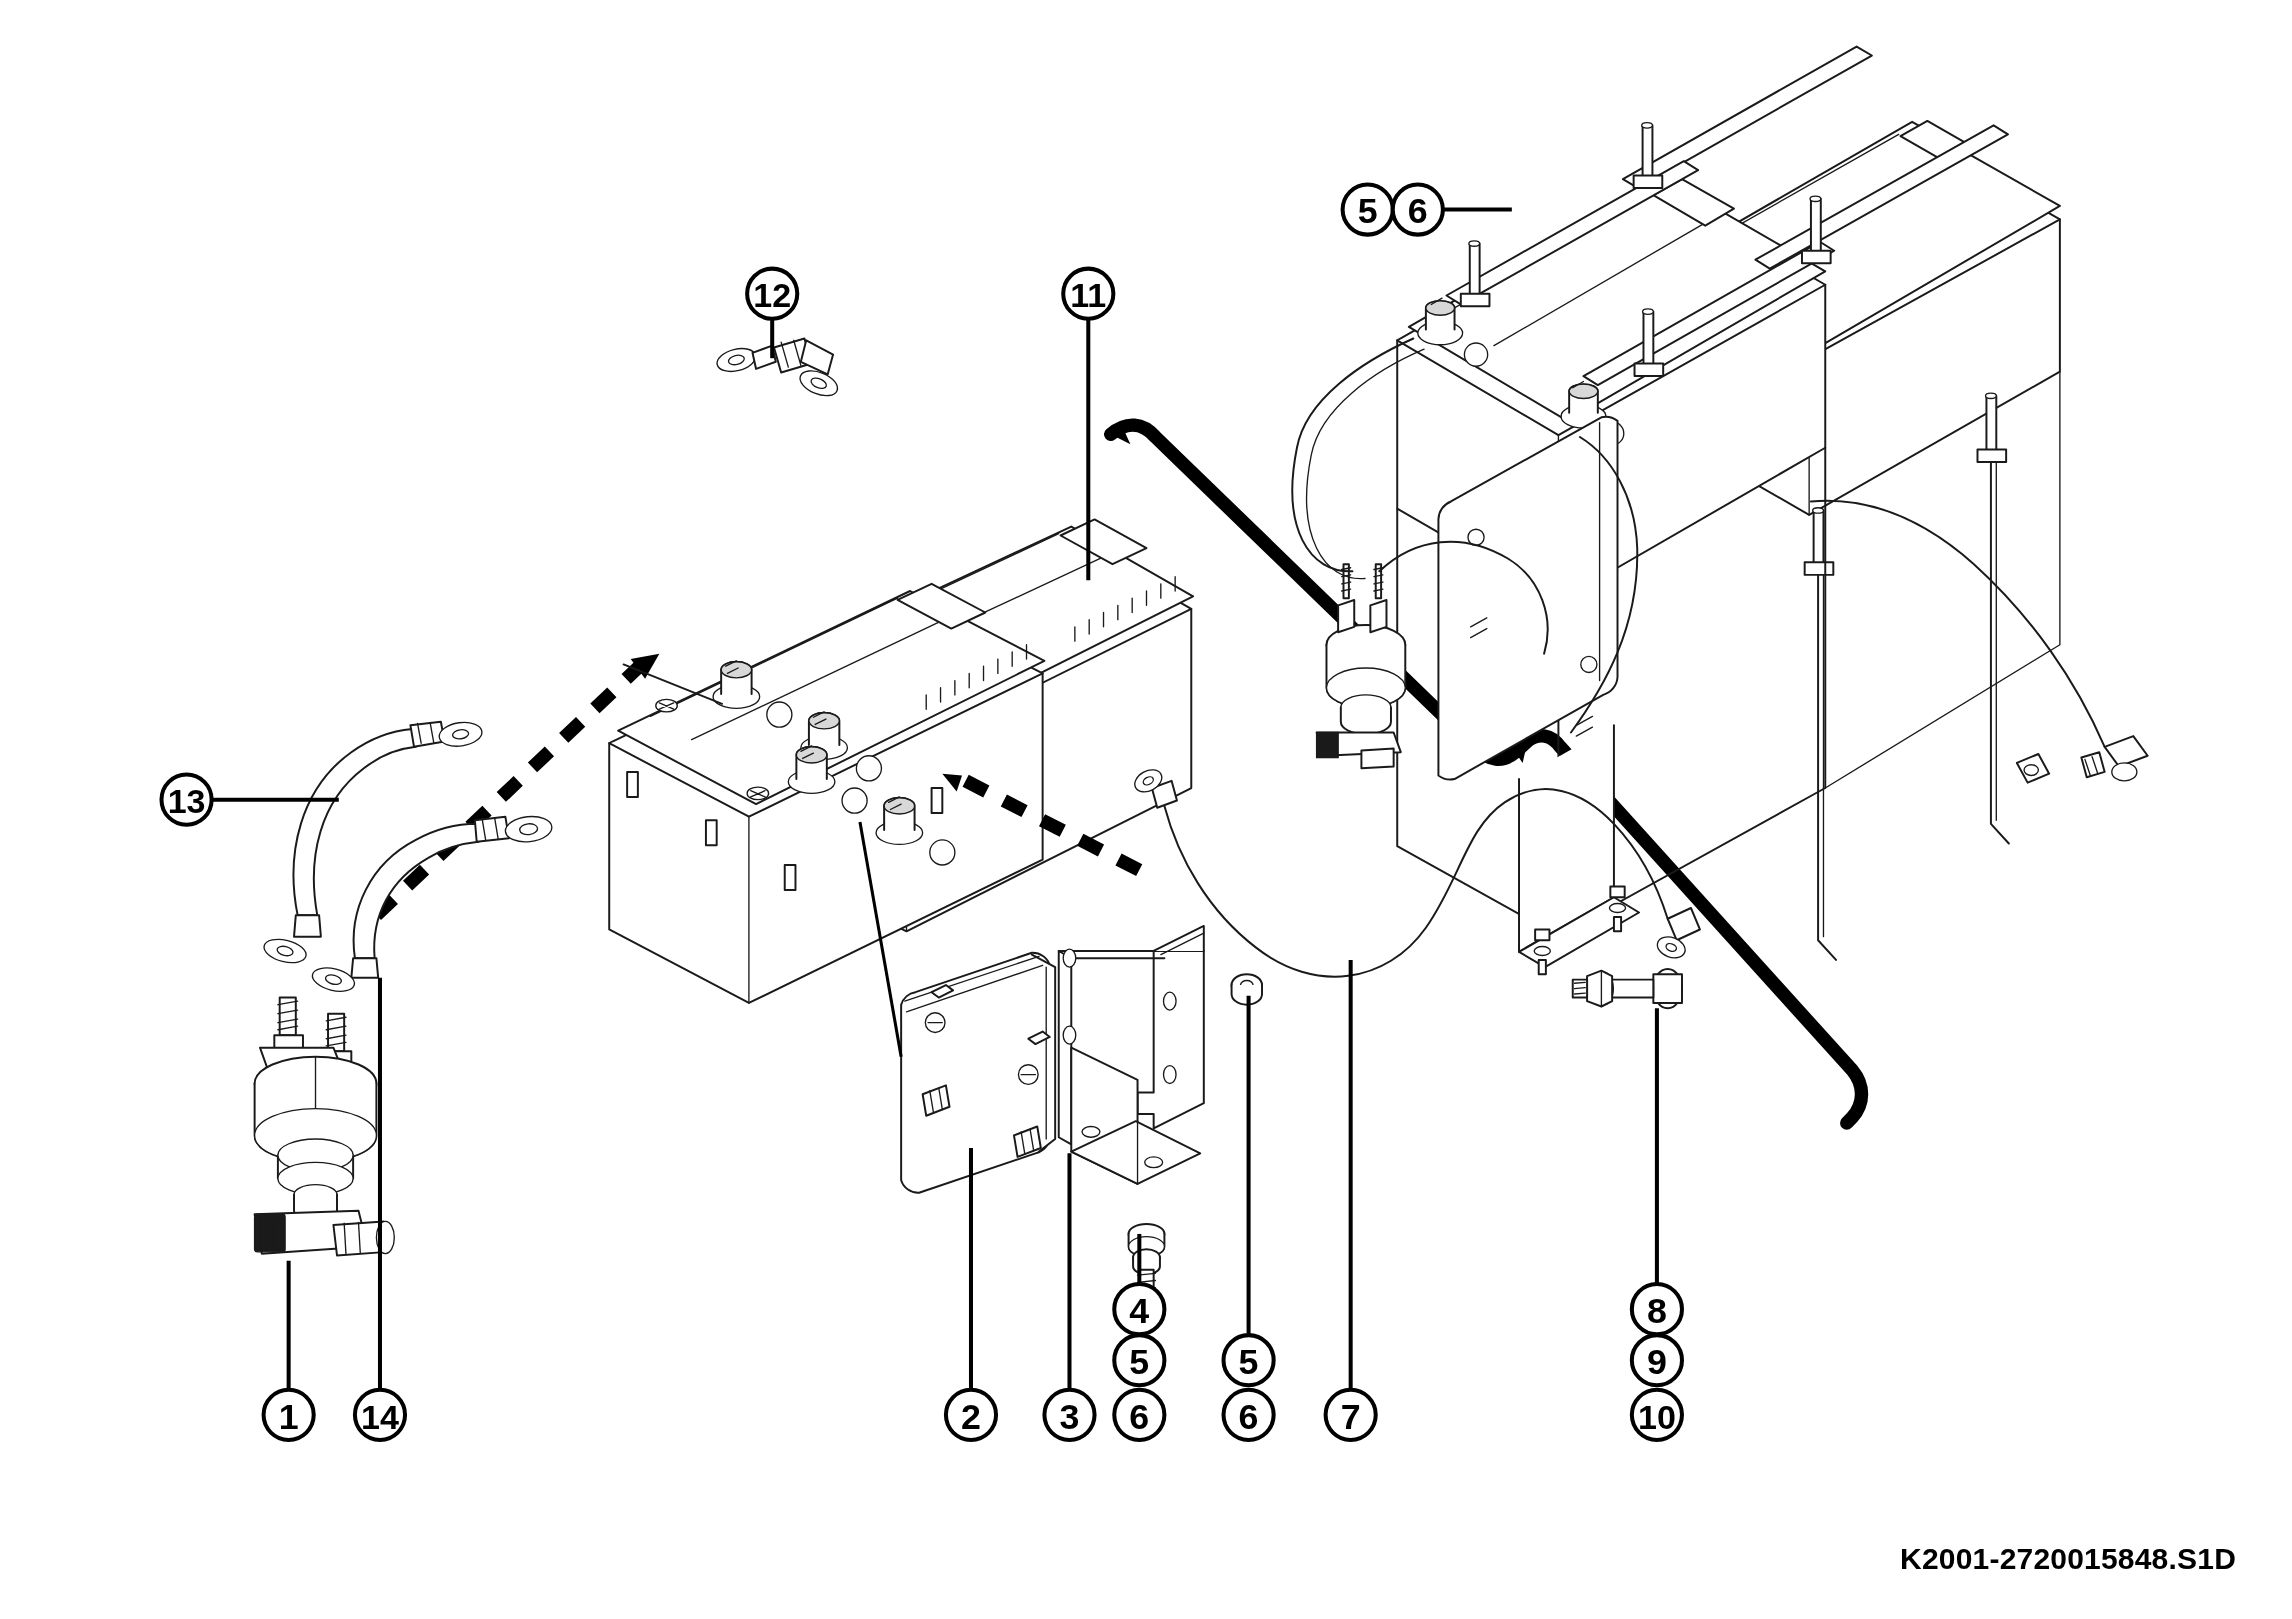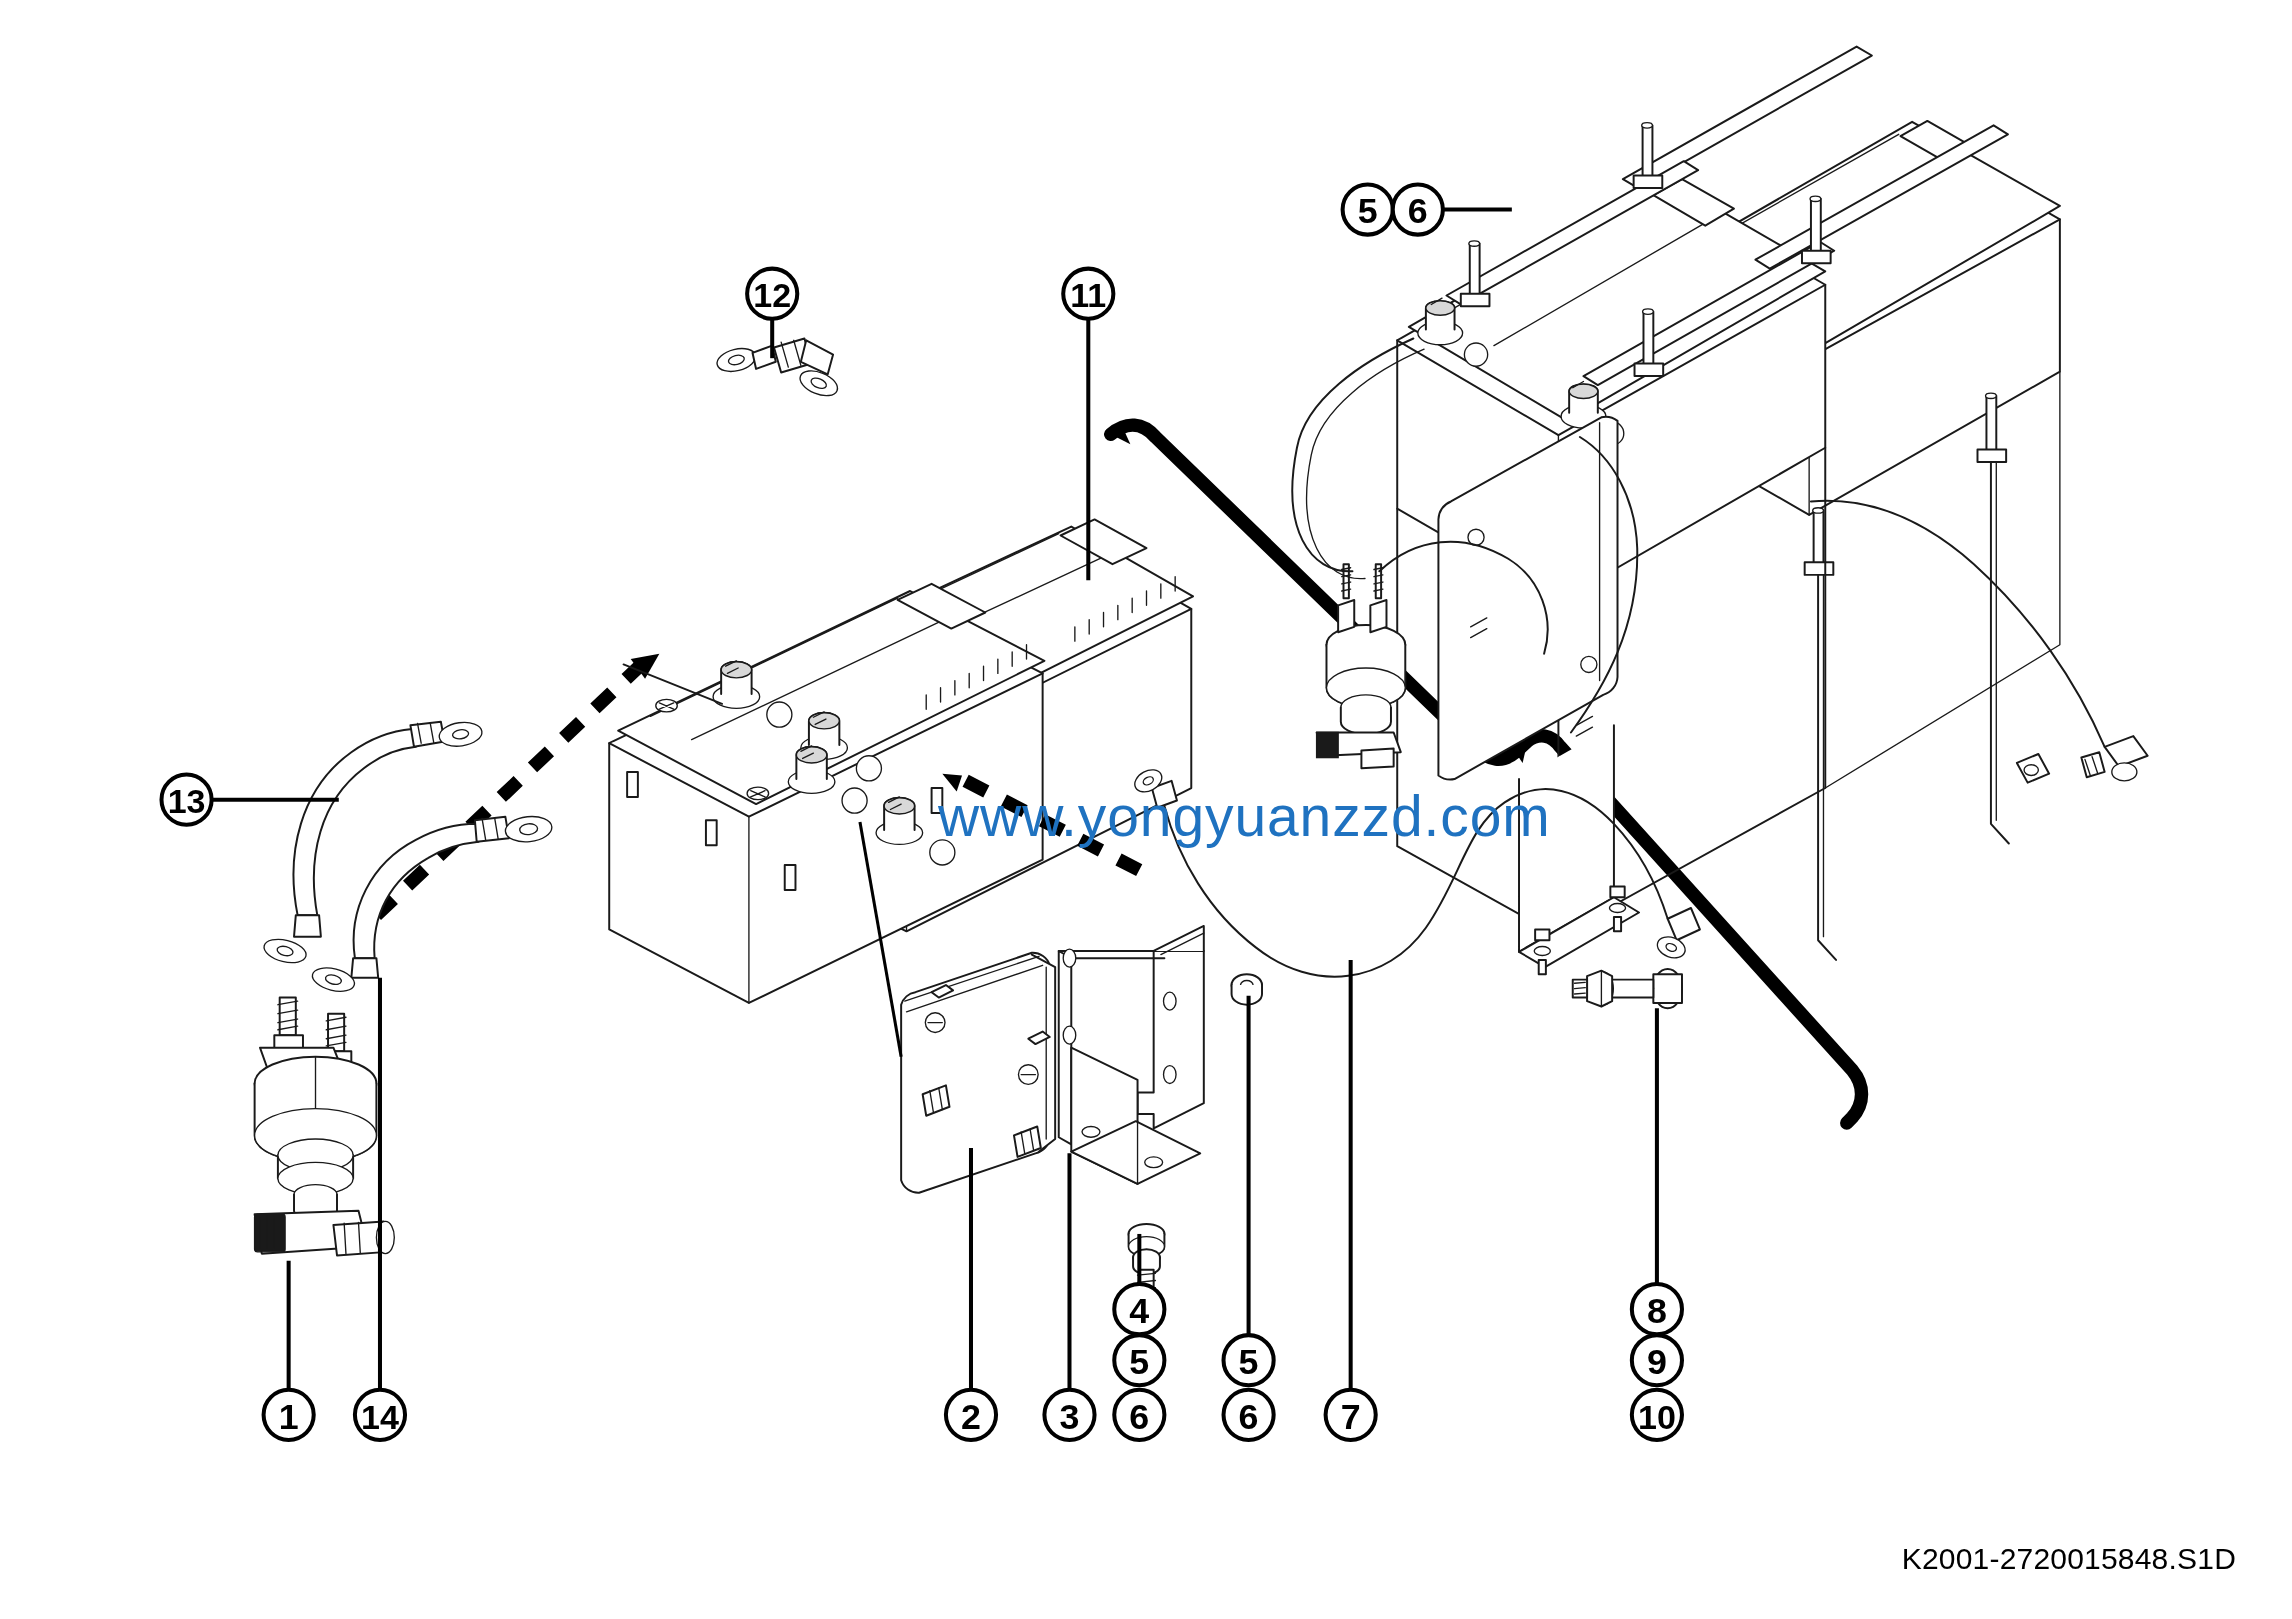--- a/index.html
+++ b/index.html
@@ -30,21 +30,21 @@
     text-anchor: middle;
     dominant-baseline: central;
     fill: #000000;
   }
   #drawing-number {
     position: absolute;
     right: 57px;
     bottom: 43px;
     font-family: "Liberation Sans", sans-serif;
     font-size: 30px;
-    font-weight: normal;
+    font-weight: bold;
     color: #000000;
     letter-spacing: 0.2px;
     white-space: nowrap;
   }
   .wm {
     position: absolute;
     white-space: nowrap;
     pointer-events: none;
     font-family: "Liberation Sans", sans-serif;
   }
@@ -582,18 +582,17 @@
       </g>
       <g>
         <circle class="cir" cx="1583" cy="234" r="28"></circle>
         <text class="callout-num" x="1583" y="236" font-size="40">6</text>
       </g>
     </g>
 
     </g>
   </svg>
 
-  <div class="wm" id="watermark-blue">www.yongyuanzzd.com</div>
 
   <div id="drawing-number">K2001-2720015848.S1D</div>
 
 </div>
 
 
 </body></html>

